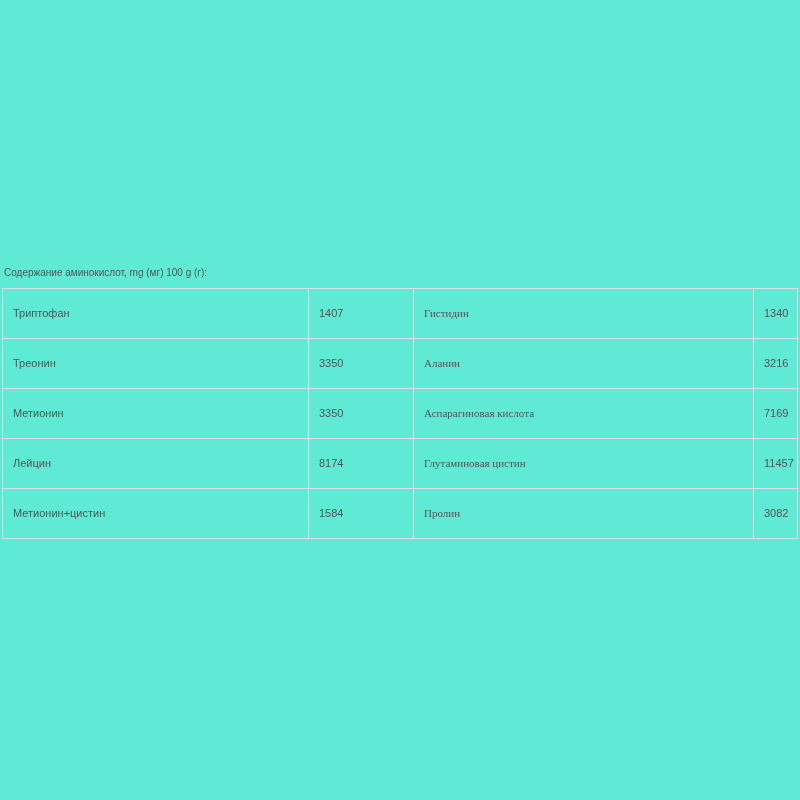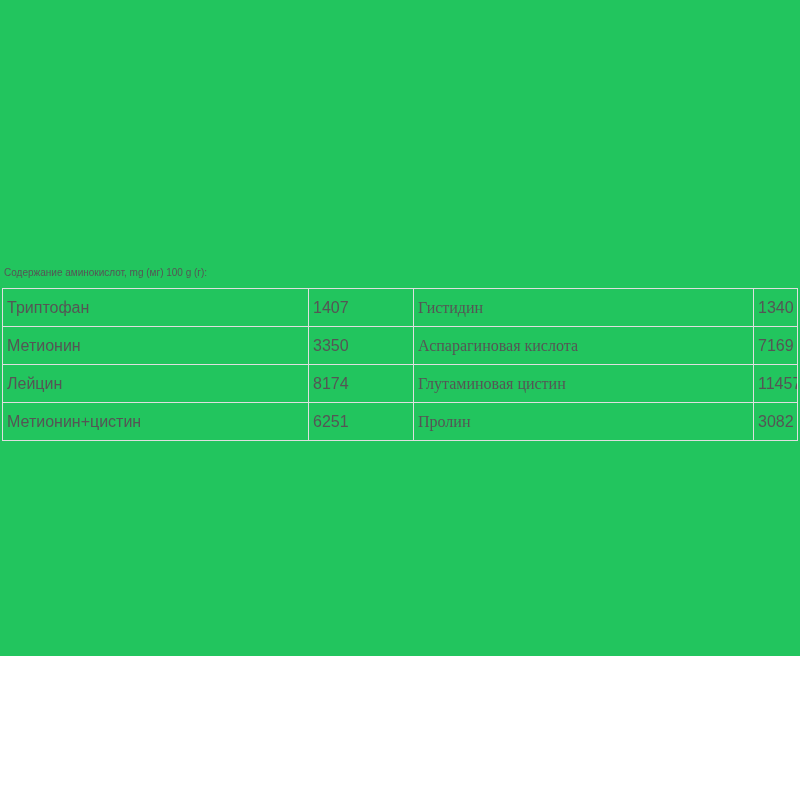--- a/index.html
+++ b/index.html
@@ -4,22 +4,22 @@
 <style>
   html, body {
     margin: 0;
     padding: 0;
     background: #ffffff;
     font-family: "Liberation Sans", sans-serif;
   }
   .page {
     position: relative;
     width: 800px;
-    height: 656px;
-    background: #22c55e;
+    height: 800px;
+    background: #5eead4;
     overflow: hidden;
   }
   .heading {
     position: absolute;
     left: 4px;
     top: 266px;
     font-size: 10px;
     line-height: 14px;
     color: #555555;
     letter-spacing: 0;
@@ -29,24 +29,24 @@
     position: absolute;
     left: 2px;
     top: 288px;
     width: 795px;
     border-collapse: collapse;
     table-layout: fixed;
   }
   table.amino-table td {
     border: 1px solid #dfdfdf;
     height: 29px;
-    font-size: 16px;
+    font-size: 11px;
     line-height: 13px;
     color: #555555;
-    padding: 4px;
+    padding: 10px;
     vertical-align: middle;
     white-space: nowrap;
     overflow: hidden;
   }
   col.c-name-left  { width: 306px; }
   col.c-value-left { width: 105px; }
   col.c-name-right { width: 340px; }
   col.c-value-right{ width: 44px;  }
   td.name_left   { padding-left: 8px;  }
   td.value_left  { padding-left: 23px; }
@@ -68,33 +68,39 @@
       <col class="c-value-right">
     </colgroup>
     <tbody id="amino-tbody">
         <tr>
           <td class="name_left">Триптофан</td>
           <td class="value_left">1407</td>
           <td class="name_right">Гистидин</td>
           <td class="value_right">1340</td>
         </tr>
         <tr>
+          <td class="name_left">Треонин</td>
+          <td class="value_left">3350</td>
+          <td class="name_right">Аланин</td>
+          <td class="value_right">3216</td>
+        </tr>
+        <tr>
           <td class="name_left">Метионин</td>
           <td class="value_left">3350</td>
           <td class="name_right">Аспарагиновая кислота</td>
           <td class="value_right">7169</td>
         </tr>
         <tr>
           <td class="name_left">Лейцин</td>
           <td class="value_left">8174</td>
           <td class="name_right">Глутаминовая цистин</td>
           <td class="value_right">11457</td>
         </tr>
         <tr>
           <td class="name_left">Метионин+цистин</td>
-          <td class="value_left">6251</td>
+          <td class="value_left">1584</td>
           <td class="name_right">Пролин</td>
           <td class="value_right">3082</td>
         </tr>
       </tbody>
   </table>
 
 </div>
 
 </body></html>

